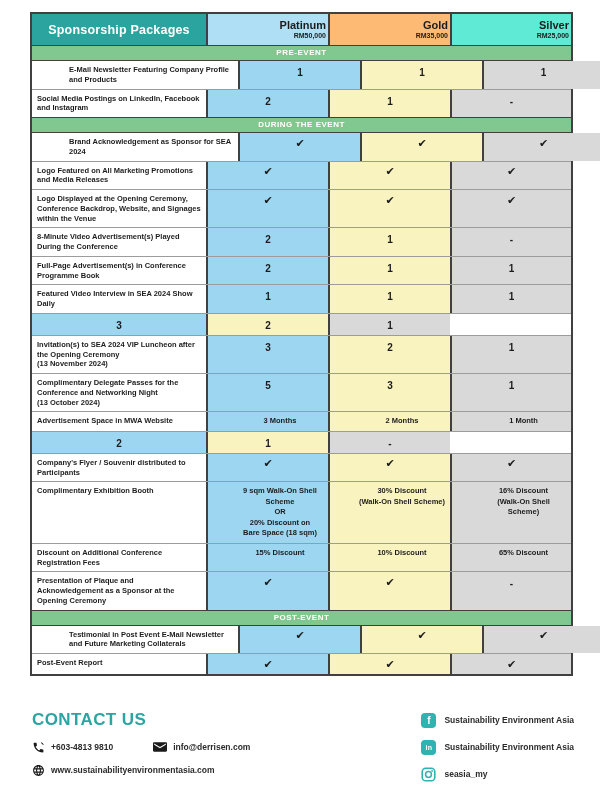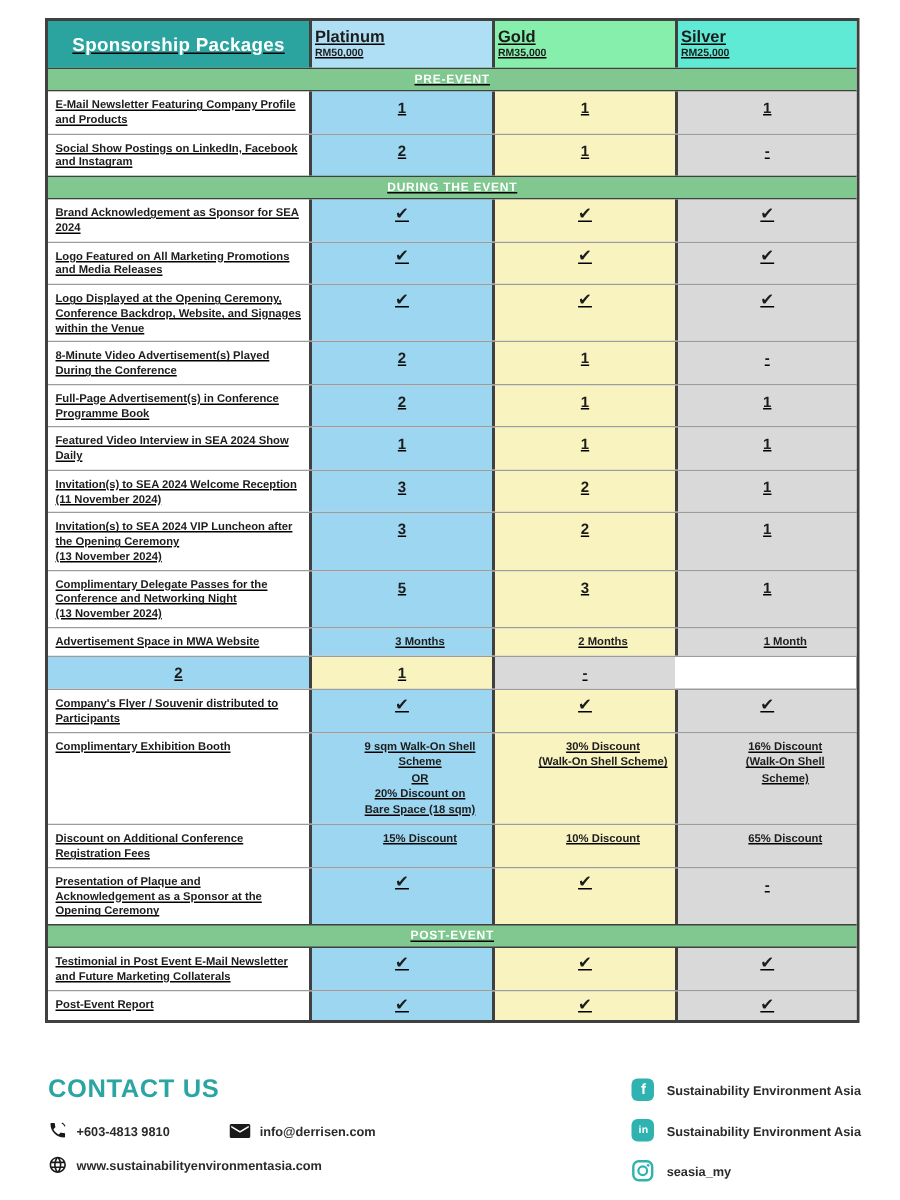--- a/index.html
+++ b/index.html
@@ -7,63 +7,62 @@
   body {
     background: #ffffff;
     font-family: "Liberation Sans", "DejaVu Sans", sans-serif;
     overflow: hidden;
   }
   .pkg-table {
     width: 543px;
     margin: 12px 0 0 30px;
     border: 2px solid #404040;
     background: #fff;
-    text-decoration: underline;
   }
   .trow-grid {
     display: grid;
     grid-template-columns: 174px 122px 122px 121px;
   }
   .trow-grid > div + div { border-left: 2px solid #404040; }
   .thead { min-height: 31px; }
   .title-cell {
     background: #2ba49f;
     color: #fff;
     font-weight: bold;
     font-size: 12.5px;
     display: flex;
     align-items: center;
     justify-content: center;
     letter-spacing: .2px;
   }
   .hcell.col {
-    text-align: left;
+    text-align: right;
     padding: 3px 2px 4px;
     display: flex;
     flex-direction: column;
     justify-content: center;
   }
   .col-name { font-size: 11px; font-weight: bold; color: #1c1c1c; line-height: 1.15; }
   .col-price { font-size: 7px; font-weight: bold; color: #1c1c1c; }
   .platinum-h { background: #aedff5; }
-  .gold-h     { background: #86efac; }
+  .gold-h     { background: #fdba74; }
   .silver-h   { background: #5eead4; }
   .section-bar {
     background: #80c88f;
     color: #ffffff;
     font-weight: bold;
     font-size: 8px;
     letter-spacing: .5px;
     text-align: center;
     padding: 2px 0 3px;
     border-top: 1px solid #404040;
     border-bottom: 1px solid #404040;
   }
   .trow { border-top: 1px solid #9c9c9c; }
-  .section-bar + .trow { border-top: none; }
+  .section-bar + .trow { border-top: none; padding-left: 32px; }
   .tcell { padding: 4px 5px; white-space: pre-line; }
   .label-cell {
     font-size: 7.5px;
     font-weight: bold;
     color: #1c1c1c;
     line-height: 1.3;
     background: #fff;
   }
   .val-cell { text-align: center; font-weight: bold; color: #1c1c1c; }
   .platinum { background: #9dd6f1; }
@@ -123,21 +122,21 @@
   </div>
   <div id="table-body">
       <div class="section-bar">PRE-EVENT</div>
       <div class="trow trow-grid">
         <div class="tcell label-cell">E-Mail Newsletter Featuring Company Profile and Products</div>
         <div class="tcell val-cell platinum num">1</div>
         <div class="tcell val-cell gold num">1</div>
         <div class="tcell val-cell silver num">1</div>
       </div>
       <div class="trow trow-grid">
-        <div class="tcell label-cell">Social Show Postings on LinkedIn, Facebook and Instagram</div>
+        <div class="tcell label-cell">Social Media Postings on LinkedIn, Facebook and Instagram</div>
         <div class="tcell val-cell platinum num">2</div>
         <div class="tcell val-cell gold num">1</div>
         <div class="tcell val-cell silver num">-</div>
       </div>
       <div class="section-bar">DURING THE EVENT</div>
       <div class="trow trow-grid">
         <div class="tcell label-cell">Brand Acknowledgement as Sponsor for SEA 2024</div>
         <div class="tcell val-cell platinum check">✔</div>
         <div class="tcell val-cell gold check">✔</div>
         <div class="tcell val-cell silver check">✔</div>
@@ -166,35 +165,34 @@
         <div class="tcell val-cell gold num">1</div>
         <div class="tcell val-cell silver num">1</div>
       </div>
       <div class="trow trow-grid">
         <div class="tcell label-cell">Featured Video Interview in SEA 2024 Show Daily</div>
         <div class="tcell val-cell platinum num">1</div>
         <div class="tcell val-cell gold num">1</div>
         <div class="tcell val-cell silver num">1</div>
       </div>
       <div class="trow trow-grid">
-        <div class="tcell label-cell">Invitation(s) to SEA 2024 Welcome Reception (11 November 2024)</div>
         <div class="tcell val-cell platinum num">3</div>
         <div class="tcell val-cell gold num">2</div>
         <div class="tcell val-cell silver num">1</div>
       </div>
       <div class="trow trow-grid">
         <div class="tcell label-cell">Invitation(s) to SEA 2024 VIP Luncheon after the Opening Ceremony
 (13 November 2024)</div>
         <div class="tcell val-cell platinum num">3</div>
         <div class="tcell val-cell gold num">2</div>
         <div class="tcell val-cell silver num">1</div>
       </div>
       <div class="trow trow-grid">
         <div class="tcell label-cell">Complimentary Delegate Passes for the Conference and Networking Night
-(13 November 2024)</div>
+(13 October 2024)</div>
         <div class="tcell val-cell platinum num">5</div>
         <div class="tcell val-cell gold num">3</div>
         <div class="tcell val-cell silver num">1</div>
       </div>
       <div class="trow trow-grid">
         <div class="tcell label-cell">Advertisement Space in MWA Website</div>
         <div class="tcell val-cell platinum txt">3 Months</div>
         <div class="tcell val-cell gold txt">2 Months</div>
         <div class="tcell val-cell silver txt">1 Month</div>
       </div>

